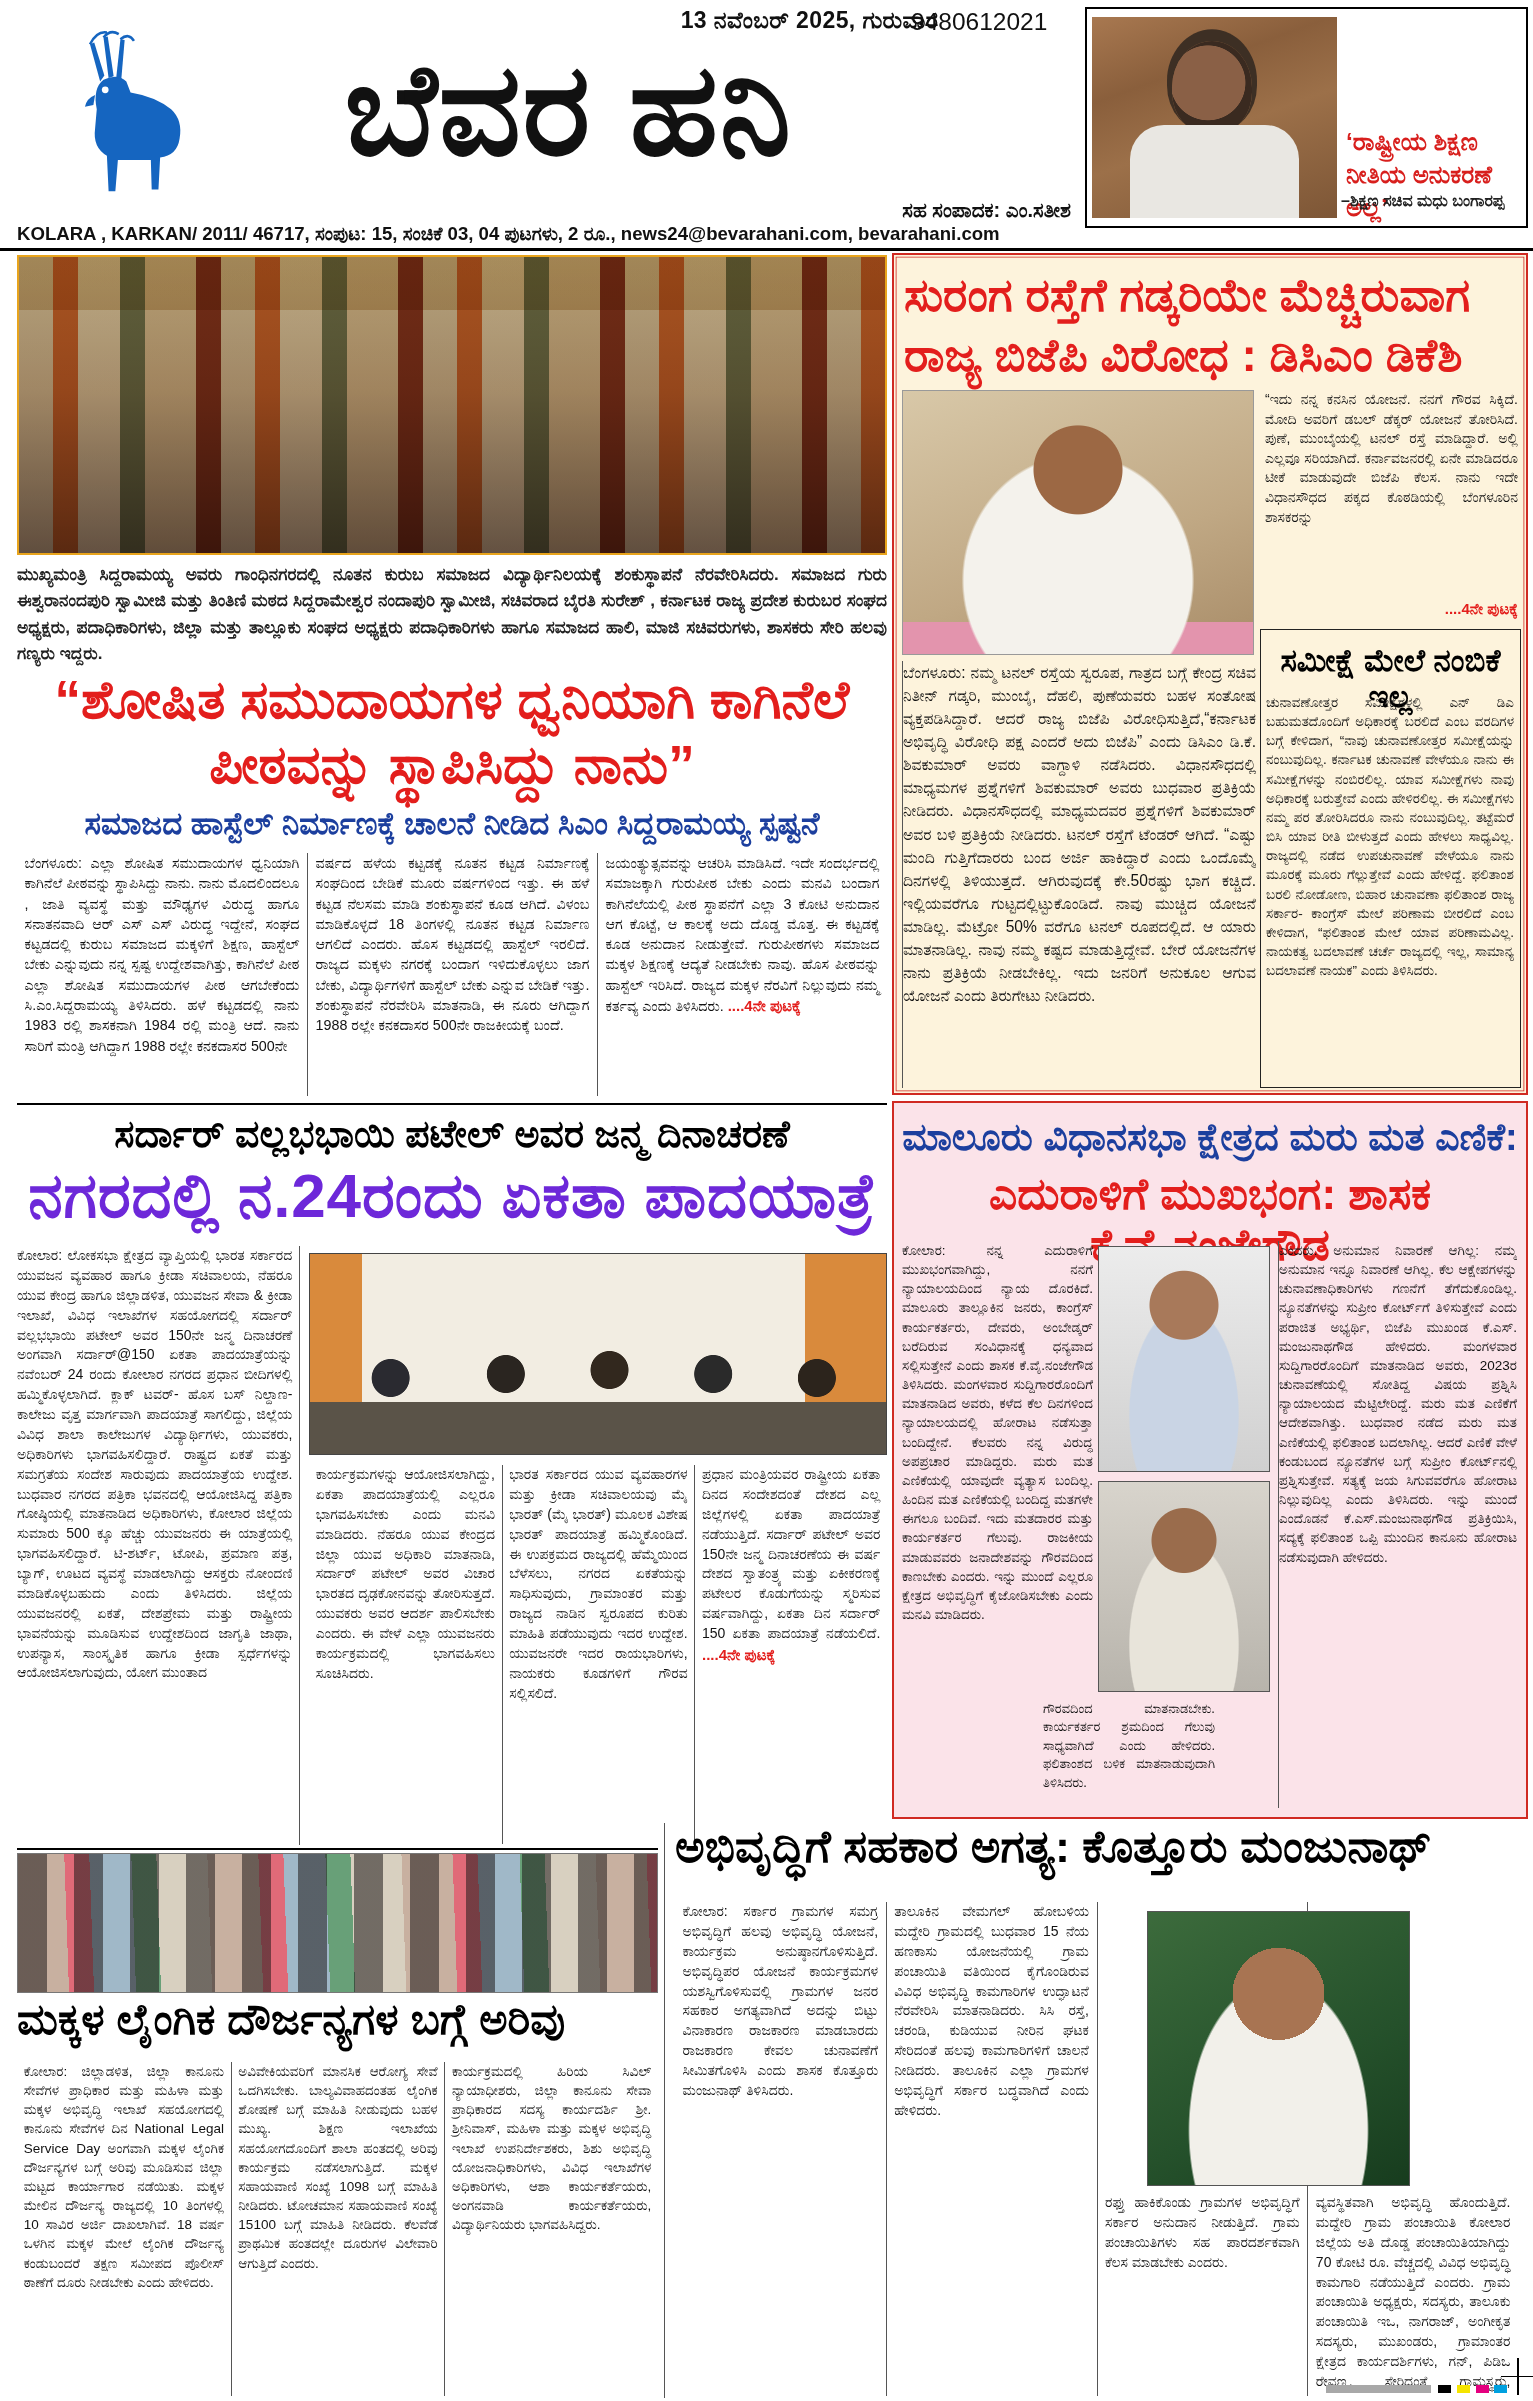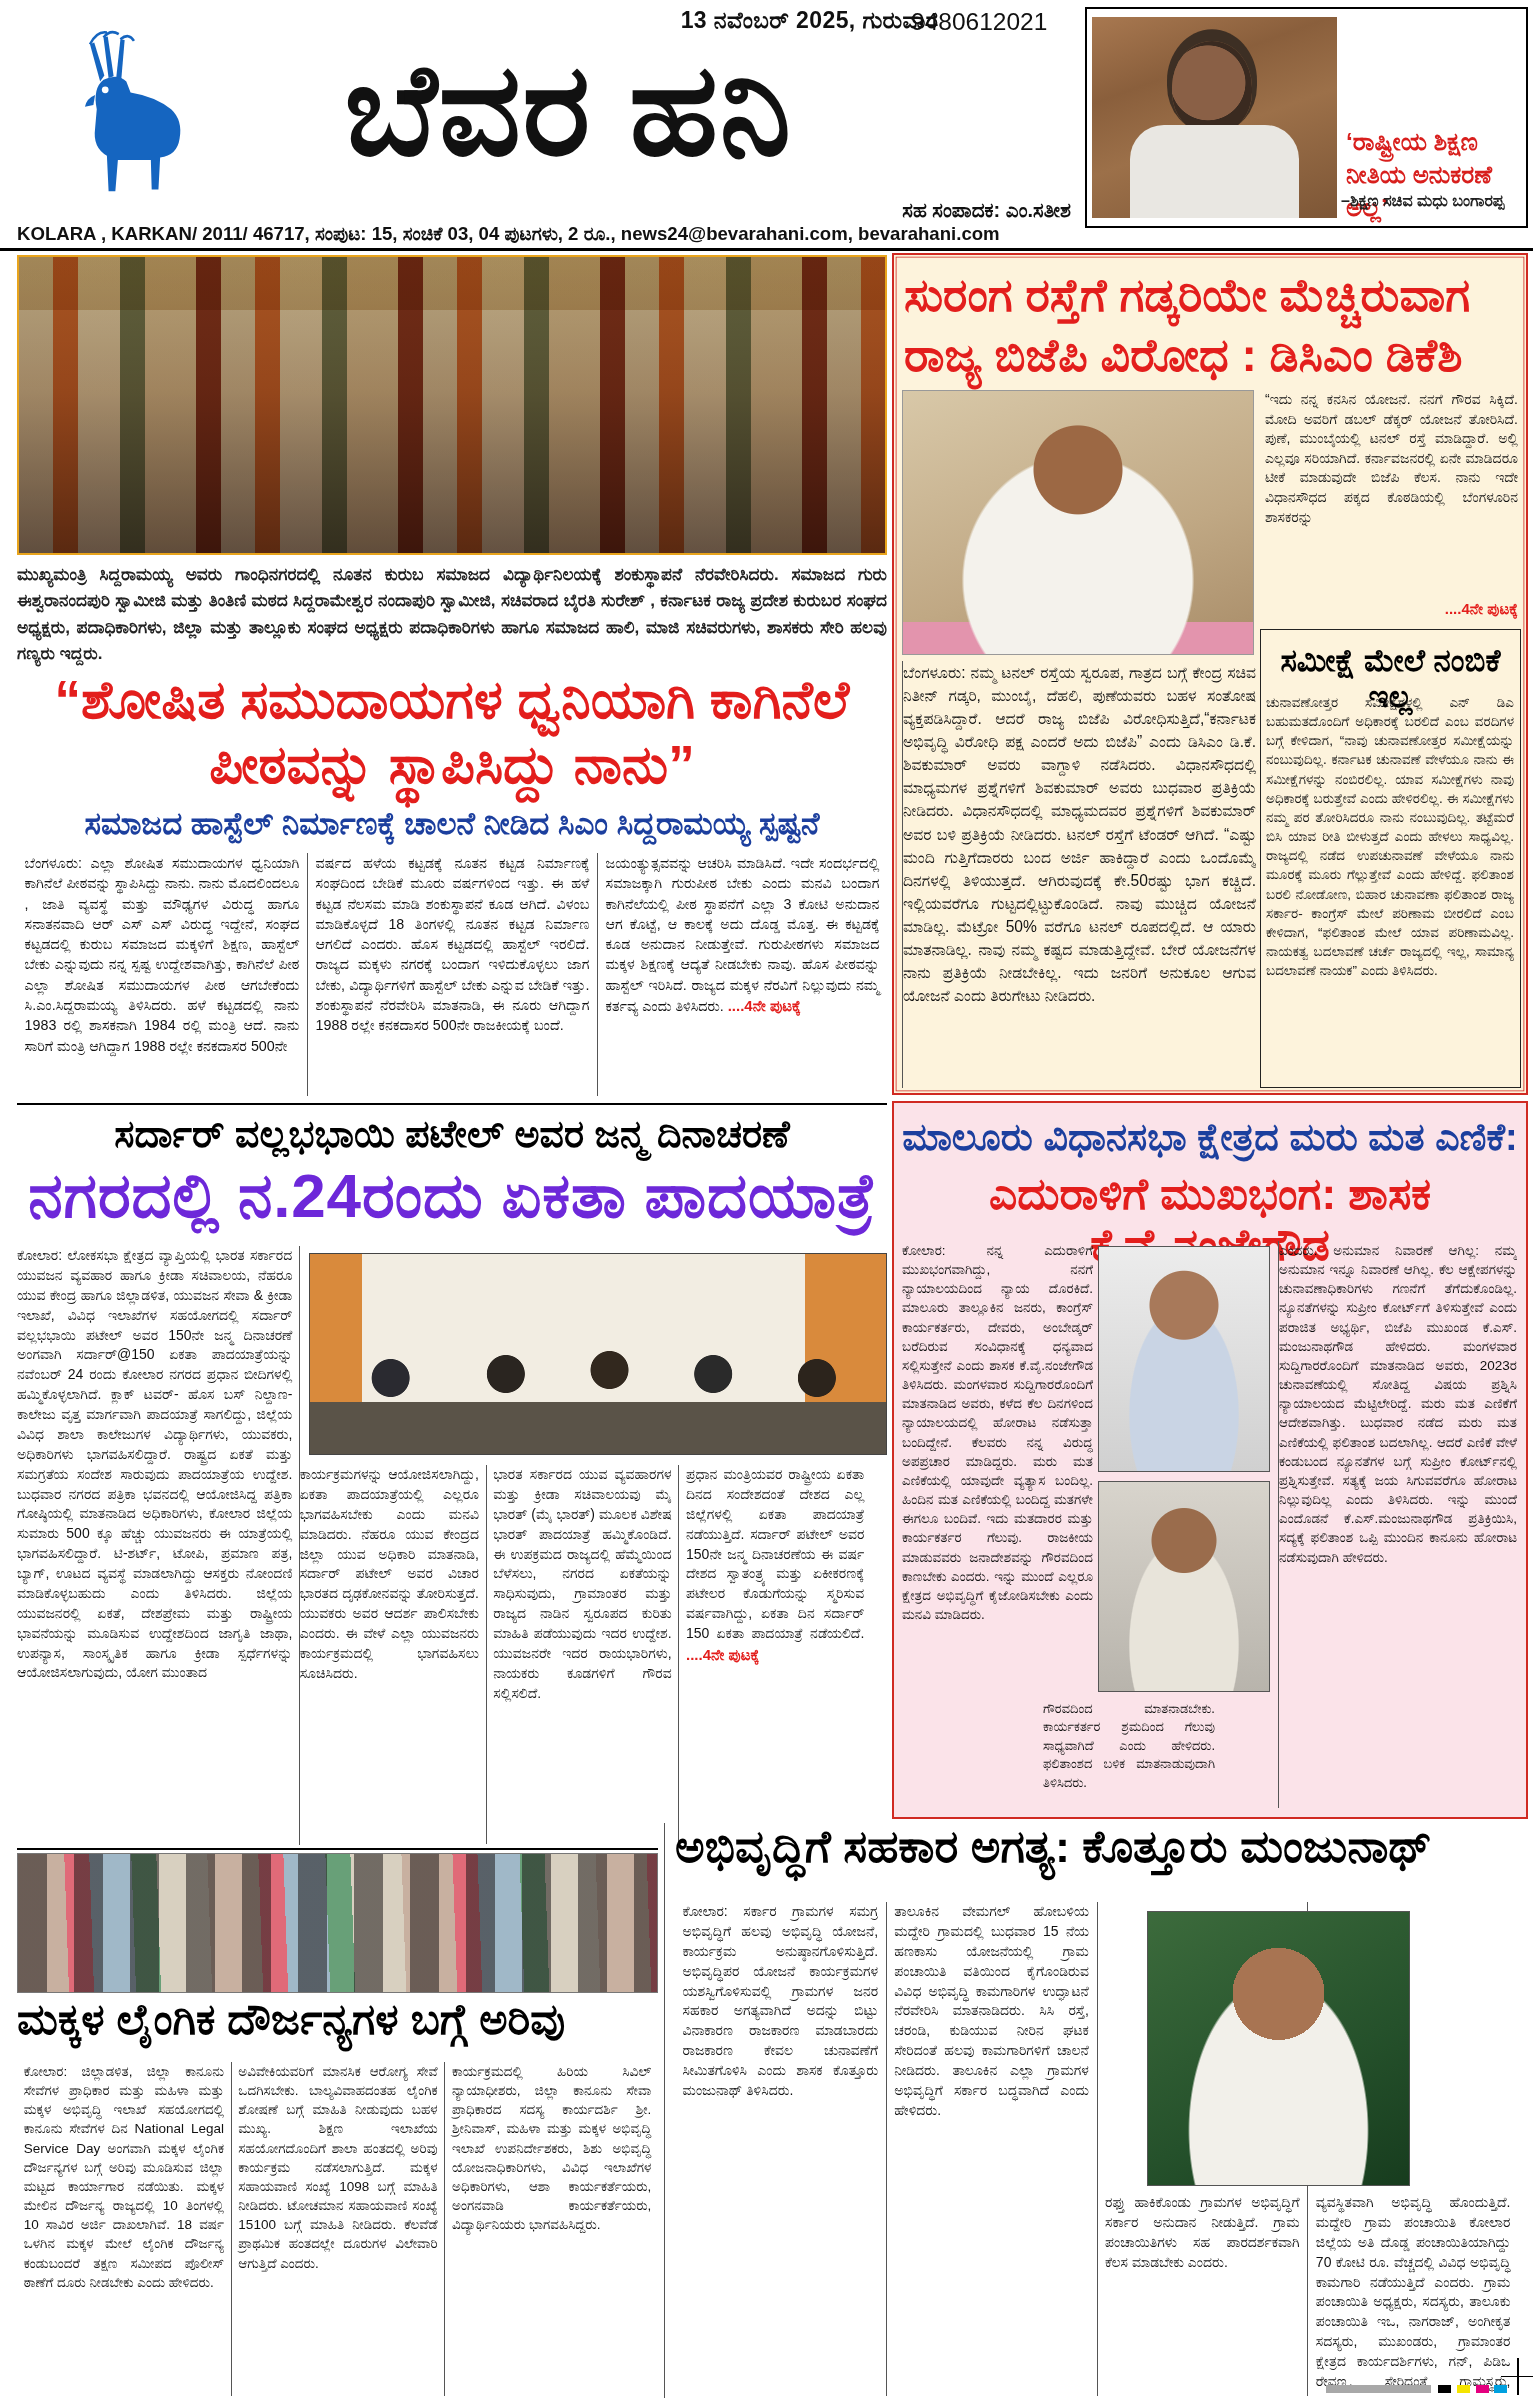--- a/index.html
+++ b/index.html
@@ -79,21 +79,21 @@
   .cm-cols .col { width:290px; padding:0 7.6px; font-size:14.3px; height:243px; overflow:hidden; }
 
   .contin { color:#e31e1c; font-weight:bold; text-align:right; font-size:15px; }
 
   .hrule { background:#000; }
   .vrule { background:#000; }
 
   .patel-kick { top:1113px; left:17px; width:870px; font-size:38px; font-weight:800; text-align:center; color:#000; }
   .patel-head { top:1160px; left:17px; width:870px; font-size:62px; font-weight:800; text-align:center; color:#6d28d9; letter-spacing:0.8px; }
   .patel-leftcol { top:1246px; left:17px; width:283px; height:599px; font-size:14px; padding-right:6.7px; border-right:0.8px solid #555; }
-  .patel-cols { top:1465px; left:293px; width:578px; height:379px; }
+  .patel-cols { top:1465px; left:309px; width:578px; height:379px; }
   .patel-cols .col { width:193px; padding:0 6.7px; font-size:14px; height:379px; overflow:hidden; }
 
   .child-head { top:1995px; left:17px; width:641px; font-size:43px; font-weight:800; color:#000; }
   .child-cols { top:2062px; left:17px; width:641px; height:334px; }
   .child-cols .col { width:214px; padding:0 6.7px; font-size:13.5px; height:334px; overflow:hidden; }
 
   .coop-head { top:1821px; left:675px; width:843px; font-size:45px; font-weight:800; text-align:left; color:#000; }
   .coop-cols { top:1902px; left:675px; width:843px; height:494px; }
   .coop-cols .col { width:211px; padding:0 7.6px; font-size:14px; height:494px; overflow:hidden; }
   .coop-cols .col.padded { padding-top:291px; }

